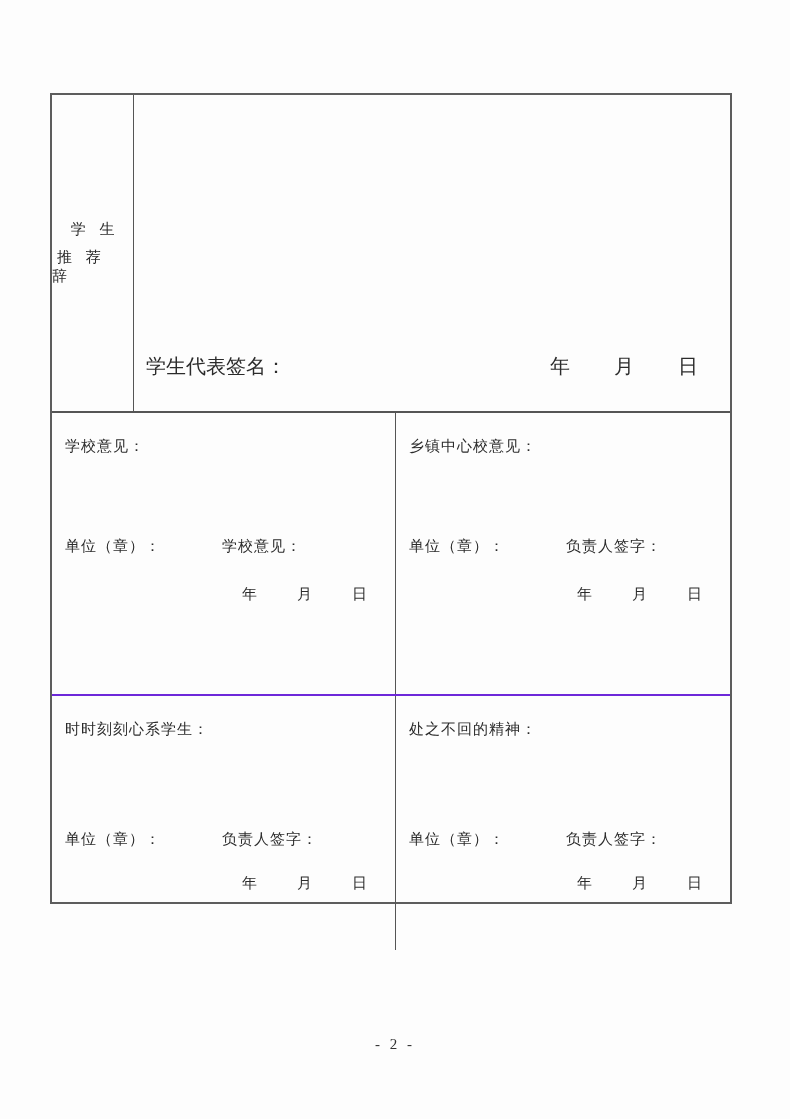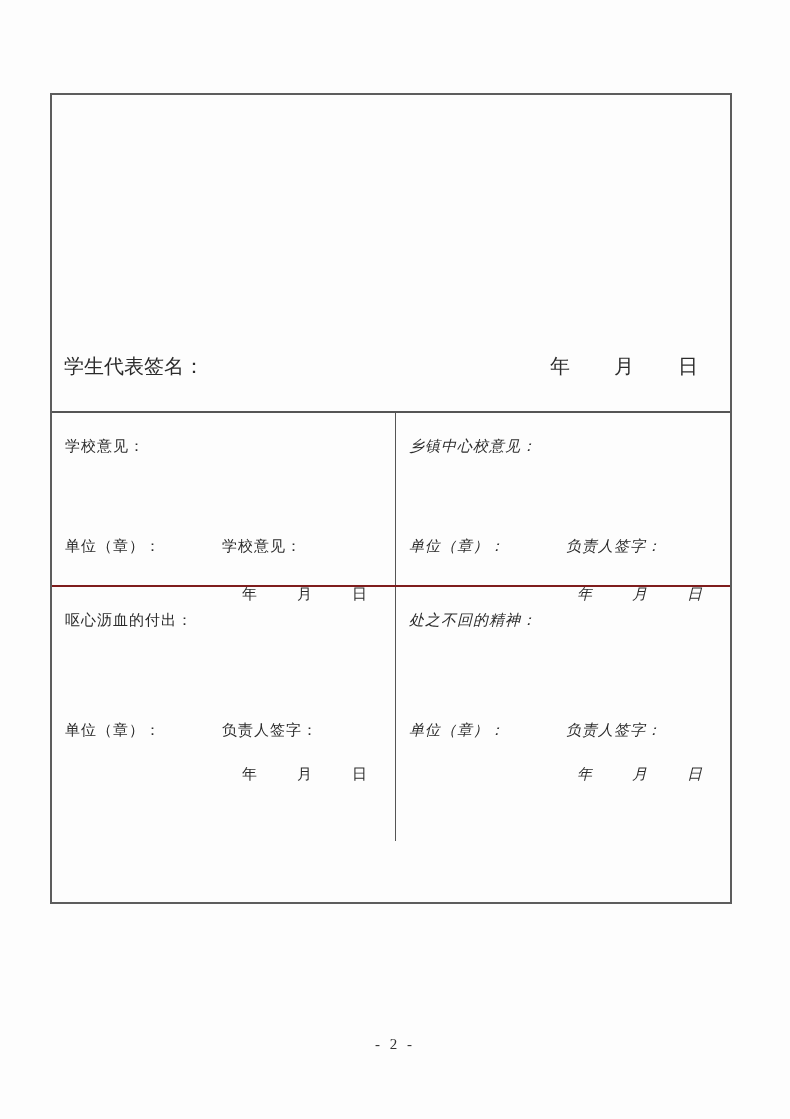--- a/index.html
+++ b/index.html
@@ -10,21 +10,21 @@
     color:#2b2b2b;
   }
   .page { position:relative; width:790px; height:1119px; background:#fdfdfd; overflow:hidden; }
 
   .doc-table {
     position:absolute; left:50px; top:93px; width:682px; height:811px;
     border:2px solid #5d5d5d; background:#fdfdfd;
   }
   .row { display:flex; position:relative; width:100%; }
   .row-reco   { height:318px; border-bottom:2px solid #555; }
-  .row-mid    { height:174px; border-bottom:2px solid #7f1d1d; }
+  .row-mid    { height:283px; border-bottom:2px solid #6d28d9; }
   .row-bottom { height:254px; }
 
   
   .label-cell {
     width:82px; border-right:1px solid #555;
     display:flex; flex-direction:column; align-items:center; justify-content:center;
     gap:9px; font-size:15px; letter-spacing:5px; text-indent:5px;
   }
   .content-cell { flex:1; position:relative; }
   .reco-body {
@@ -34,21 +34,21 @@
   }
   .reco-sign {
     position:absolute; top:258px; left:12px; right:32px;
     display:flex; justify-content:space-between; align-items:baseline;
     font-size:20px;
   }
 
   
   .op-cell { position:relative; font-size:15px; }
   .op-cell.left  { width:344px; border-right:1px solid #555; }
-  .op-cell.right { flex:1;font-style:italic; }
+  .op-cell.right { flex:1; }
   .op-title { position:absolute; top:24px; left:13px; letter-spacing:1px; }
   .op-seal-row { position:absolute; top:124px; left:13px; right:26px; letter-spacing:1px; }
   .op-sign-label { position:absolute; left:157px; top:0; white-space:nowrap; }
   .op-date { position:absolute; top:172px; right:28px; display:flex; gap:40px; }
   .row-bottom .op-seal-row { top:134px; }
   .row-bottom .op-date { top:178px; }
 
   .date-group { display:flex; gap:40px; }
   .reco-sign .date-group { gap:44px; }
 
@@ -58,20 +58,24 @@
   }
 </style>
 </head>
 <body>
 
 <div class="page">
 
   <div class="doc-table">
 
     <div class="row row-reco">
+      <div class="label-cell">
+        <span>学 生</span>
+        <span>推 荐 辞</span>
+      </div>
       <div class="content-cell">
         <div class="reco-sign">
           <span>学生代表签名：</span>
           <span class="date-group">
             <span>年</span>
             <span>月</span>
             <span>日</span>
           </span>
         </div>
       </div>
@@ -99,21 +103,21 @@
         <div class="op-date date-group">
           <span>年</span>
           <span>月</span>
           <span>日</span>
         </div>
       </div>
     </div>
 
     <div class="row row-bottom">
       <div class="op-cell left">
-        <div class="op-title">呕心沥血的付出：</div>
+        <div class="op-title">时时刻刻心系学生：</div>
         <div class="op-seal-row">
           <span>单位（章）：</span>
           <span class="op-sign-label">负责人签字：</span>
         </div>
         <div class="op-date date-group">
           <span>年</span>
           <span>月</span>
           <span>日</span>
         </div>
       </div>

